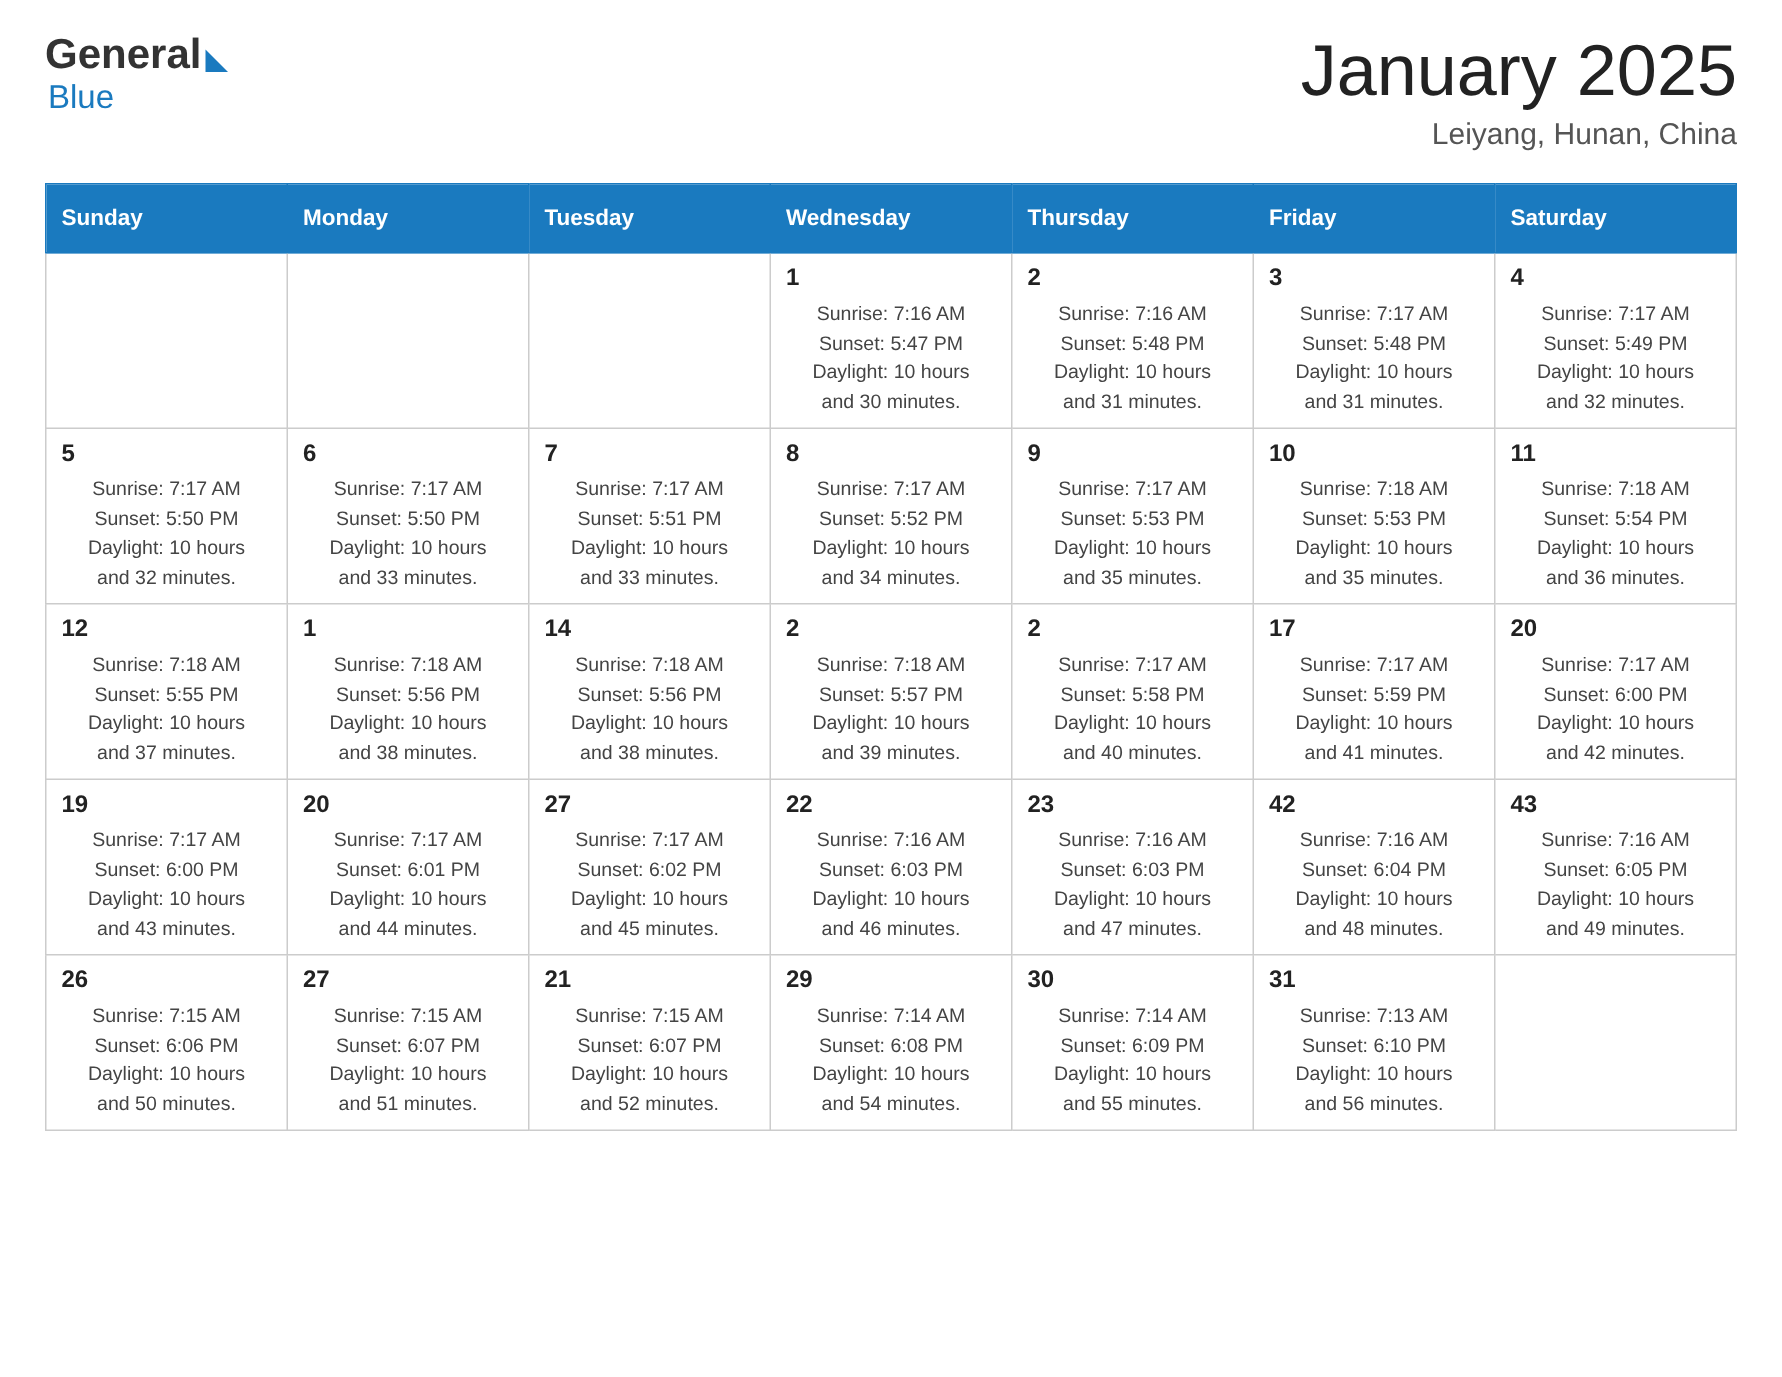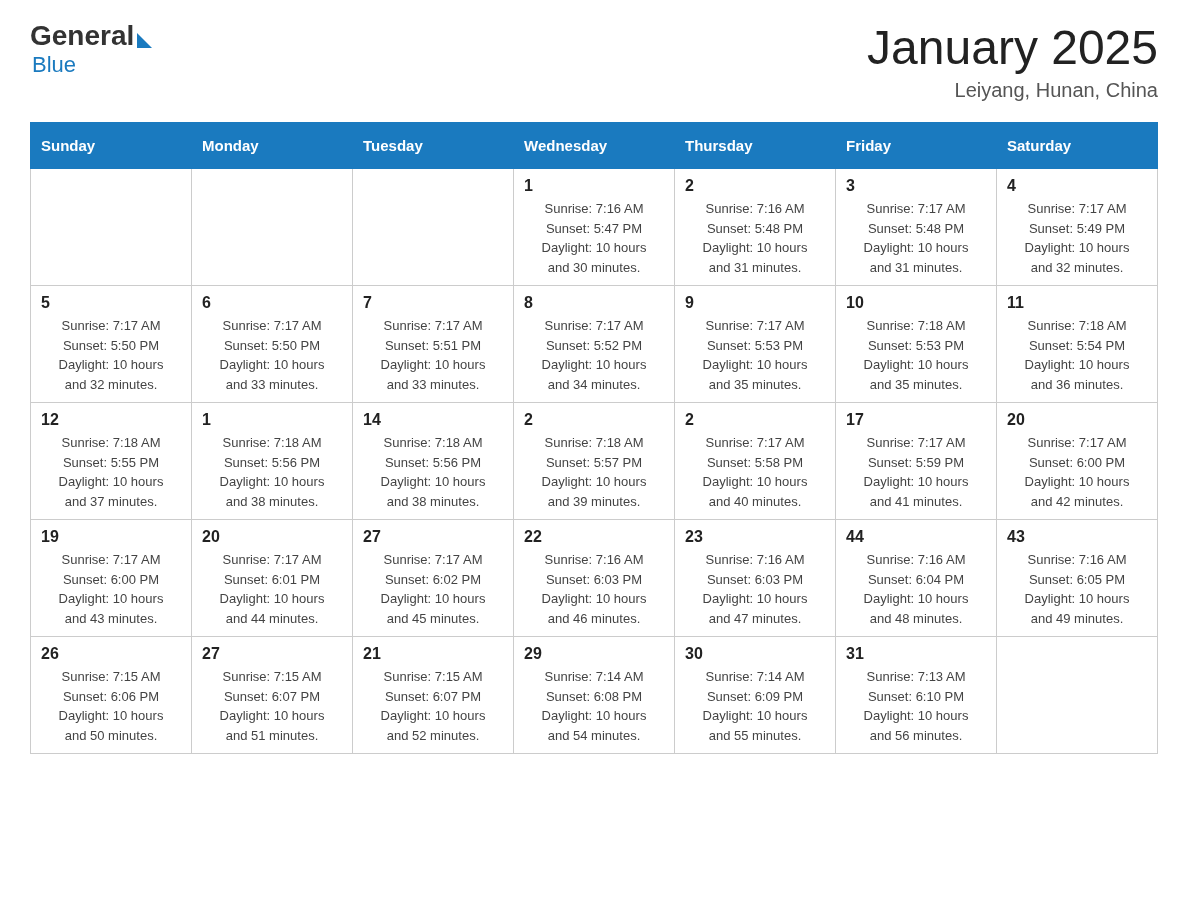--- a/index.html
+++ b/index.html
@@ -289,21 +289,21 @@
 and 46 minutes.</div>
         </td>
         <td>
           <span class="day-number">23</span>
           <div class="day-info" style="white-space: pre-line;">Sunrise: 7:16 AM
 Sunset: 6:03 PM
 Daylight: 10 hours
 and 47 minutes.</div>
         </td>
         <td>
-          <span class="day-number">44</span>
+          <span class="day-number">42</span>
           <div class="day-info" style="white-space: pre-line;">Sunrise: 7:16 AM
 Sunset: 6:04 PM
 Daylight: 10 hours
 and 48 minutes.</div>
         </td>
         <td>
           <span class="day-number">43</span>
           <div class="day-info" style="white-space: pre-line;">Sunrise: 7:16 AM
 Sunset: 6:05 PM
 Daylight: 10 hours

